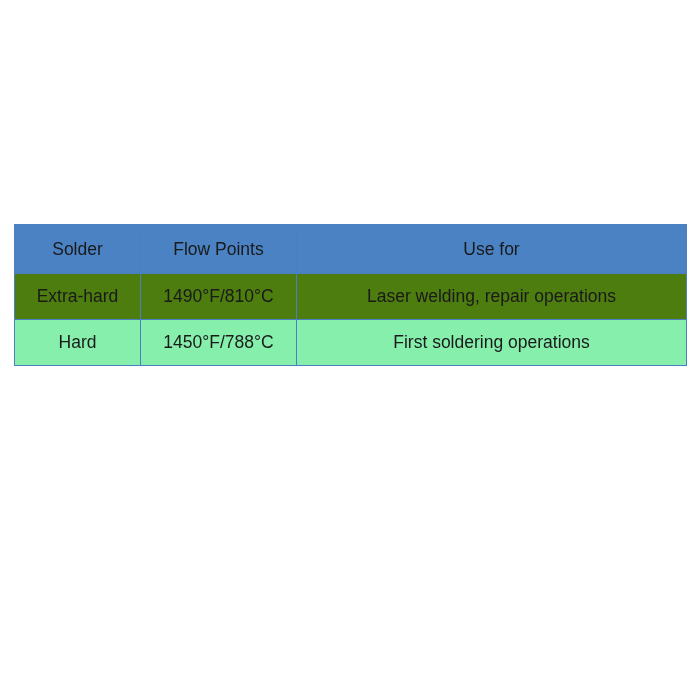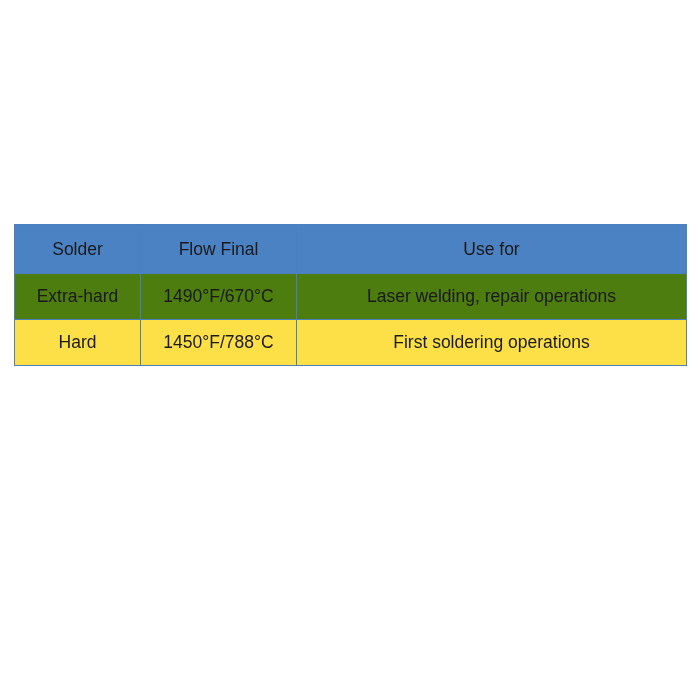--- a/index.html
+++ b/index.html
@@ -42,21 +42,21 @@
     font-size: 19px;
     height: 38px;
     padding: 3px 4px;
     border: 1px solid #4a82c3;
   }
   col.c-solder { width: 126px; }
   col.c-flow   { width: 156px; }
   col.c-use    { width: 390px; }
 
   tbody tr.row-alt td {
-    background: #fde047;
+    background: #86efac;
   }
   tbody tr.row-plain td {
     background: #4d7c0f;
   }
   td.cell-use .line {
     display: block;
   }
   tbody tr.tall td {
     height: 58px;
   }
@@ -70,28 +70,28 @@
 <div id="table-wrap">
   <table class="solder-table">
     <colgroup>
       <col class="c-solder">
       <col class="c-flow">
       <col class="c-use">
     </colgroup>
     <thead>
       <tr>
         <th>Solder</th>
-        <th>Flow Final</th>
+        <th>Flow Points</th>
         <th>Use for</th>
       </tr>
     </thead>
     <tbody>
       <tr class="row-plain short">
         <td>Extra-hard</td>
-        <td>1490°F/670°C</td>
+        <td>1490°F/810°C</td>
         <td class="cell-use">
           <span class="line">Laser welding, repair operations</span>
         </td>
       </tr>
       <tr class="row-alt short">
         <td>Hard</td>
         <td>1450°F/788°C</td>
         <td class="cell-use">
           <span class="line">First soldering operations</span>
         </td>

